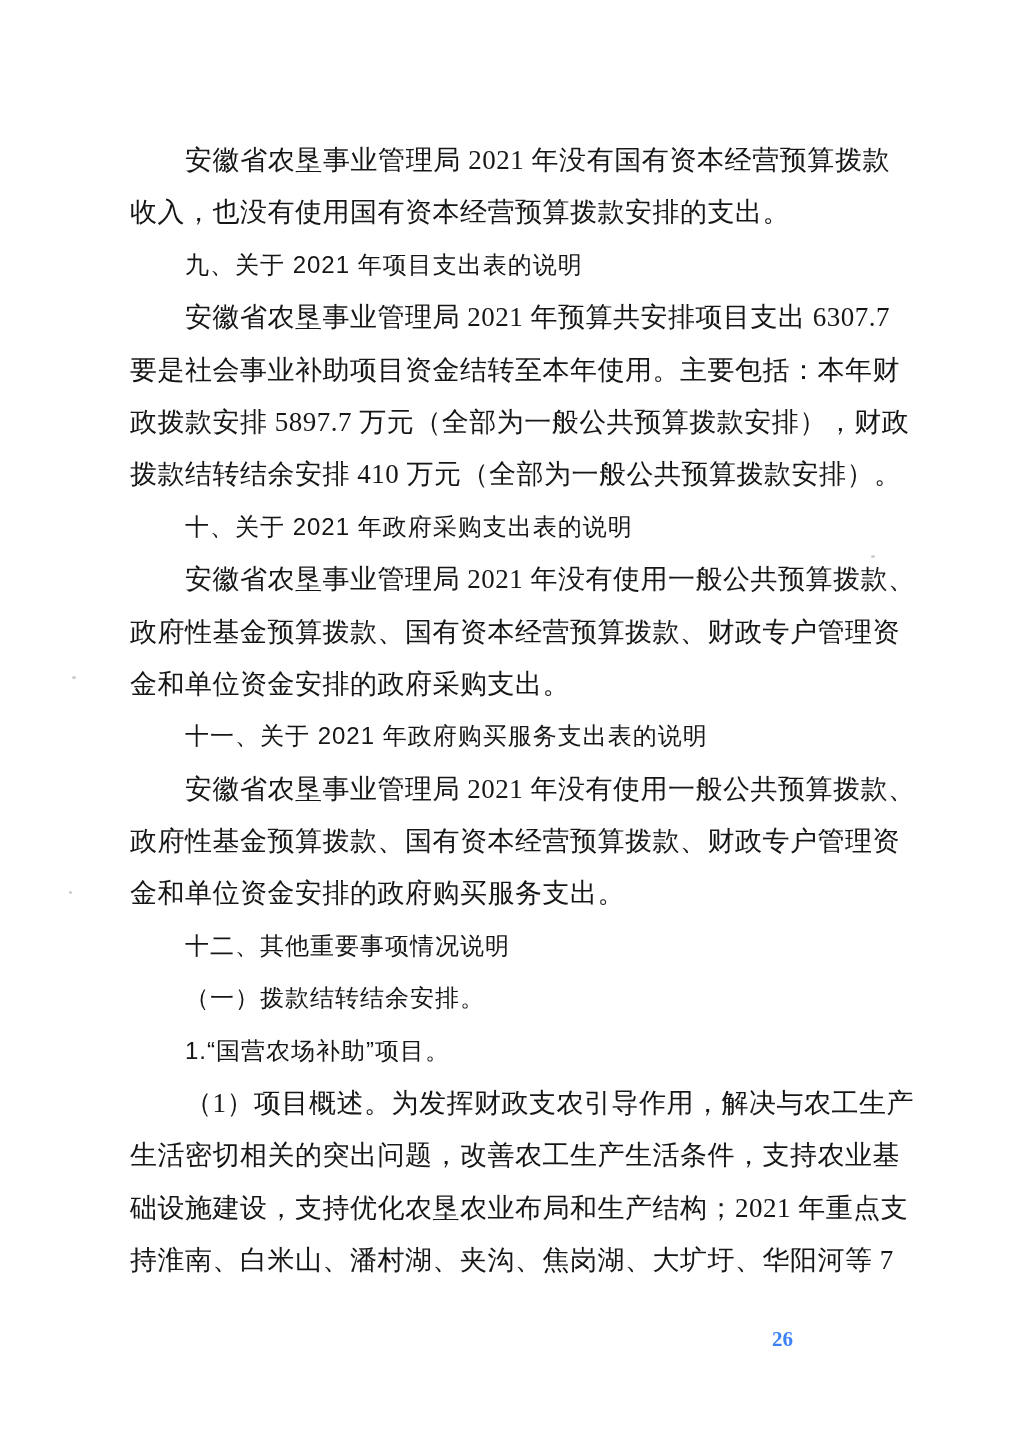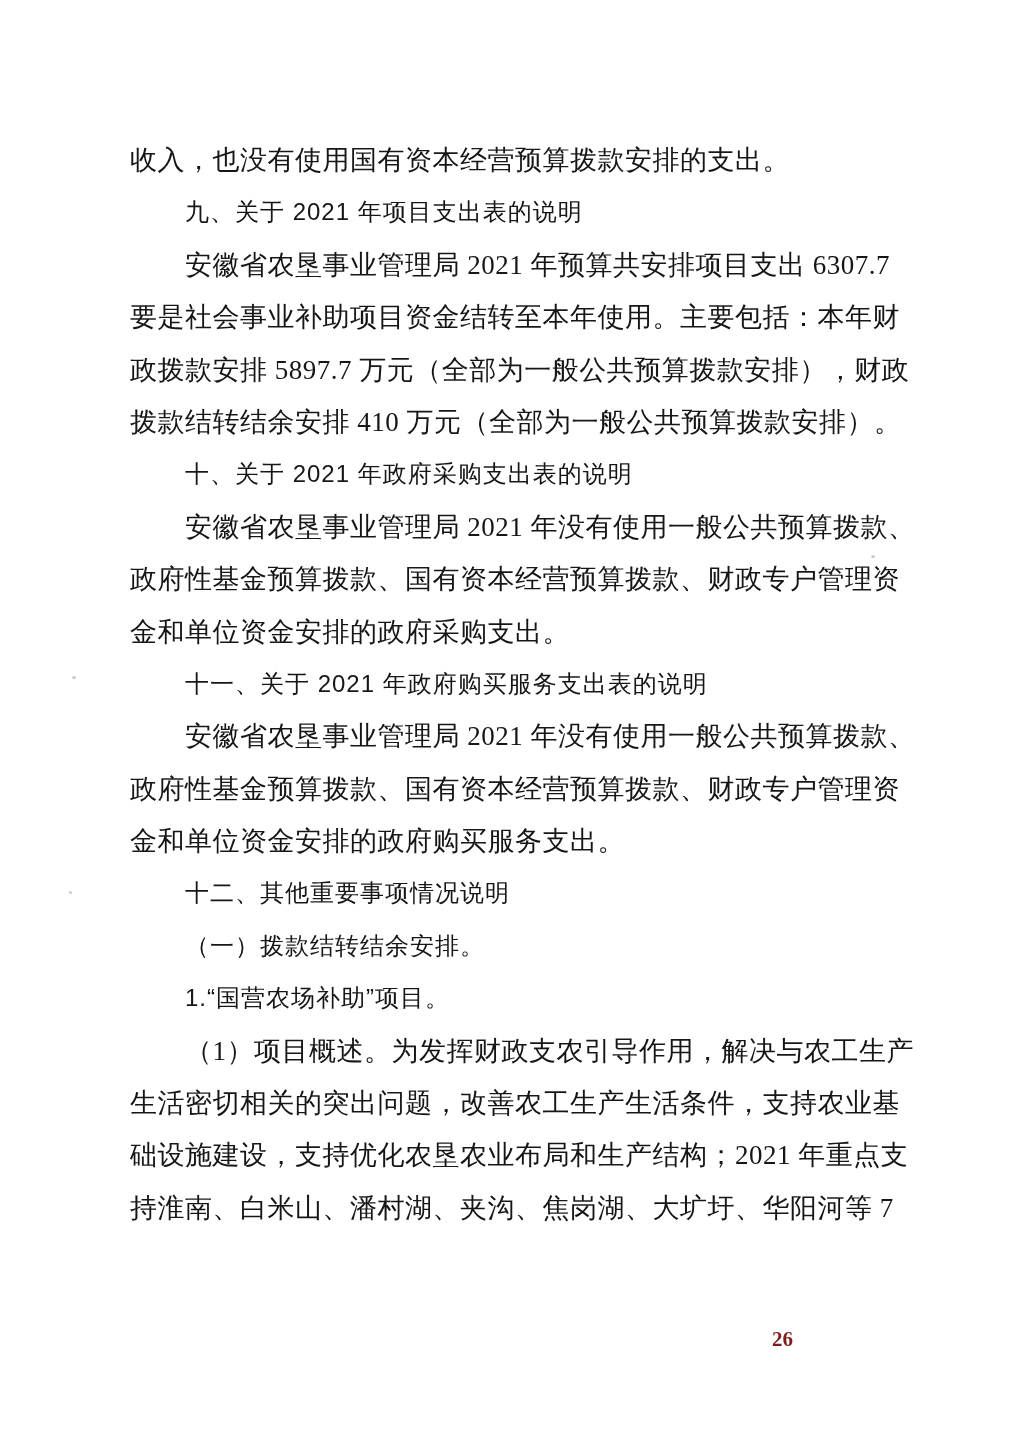--- a/index.html
+++ b/index.html
@@ -35,40 +35,41 @@
     font-weight:normal;
     font-size:24px;
     letter-spacing:1px;
   }
   .pagenum {
     position:absolute;
     left:772px; top:1327px;
     font-size:21px;
     font-weight:bold;
     font-family:"Liberation Serif","DejaVu Serif",serif;
-    color:#7f1d1d;
+    color:#3b82f6;
   }
   .speck {
     position:absolute;
     width:4px; height:3px;
     border-radius:50%;
     background:#b9b9b9;
     opacity:0.75;
   }
   .speck.s1 { left:871px; top:555px; }
   .speck.s2 { left:866px; top:579px; width:3px; }
   .speck.s3 { left:72px;  top:676px; }
   .speck.s4 { left:69px;  top:891px; width:3px; }
 </style>
 </head>
 <body>
 
 <div class="page">
   <div class="content">
 
+    <div class="line indent just">安徽省农垦事业管理局 2021 年没有国有资本经营预算拨款</div>
     <div class="line">收入，也没有使用国有资本经营预算拨款安排的支出。</div>
 
     <div class="line heading indent">九、关于 2021 年项目支出表的说明</div>
 
     <div class="line indent just">安徽省农垦事业管理局 2021 年预算共安排项目支出 6307.7</div>
     <div class="line just">要是社会事业补助项目资金结转至本年使用。主要包括：本年财</div>
     <div class="line just">政拨款安排 5897.7 万元（全部为一般公共预算拨款安排），财政</div>
     <div class="line just">拨款结转结余安排 410 万元（全部为一般公共预算拨款安排）。</div>
 
     <div class="line heading indent">十、关于 2021 年政府采购支出表的说明</div>

